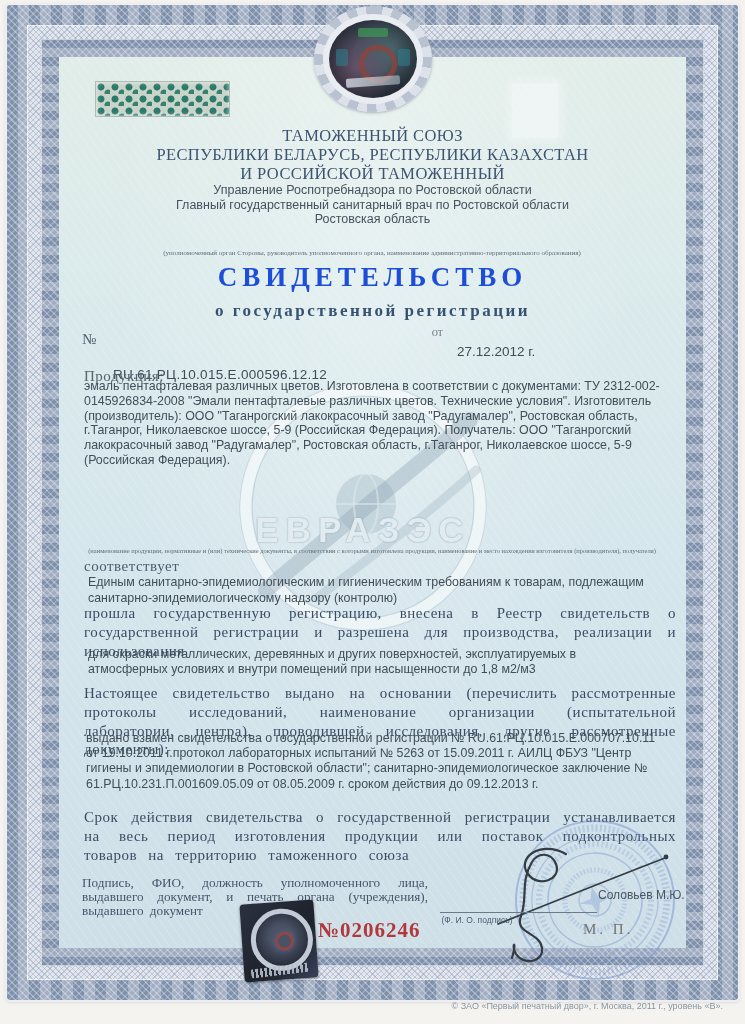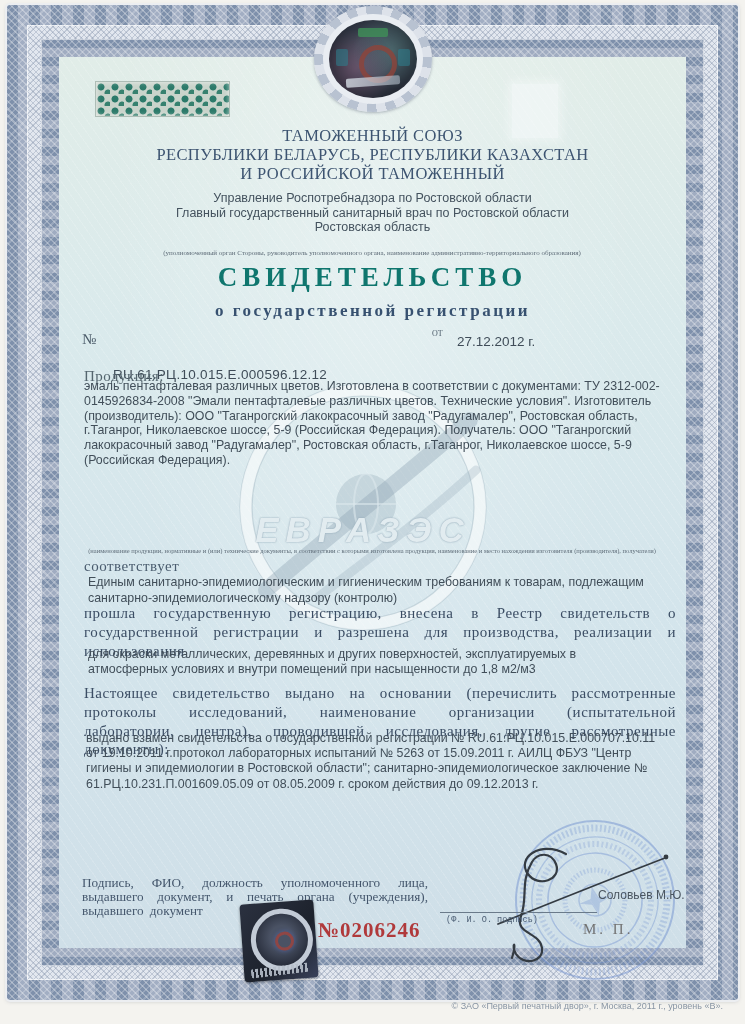--- a/index.html
+++ b/index.html
@@ -57,45 +57,45 @@
   .seal-red-ring{position:absolute;left:50%;top:50%;width:28px;height:28px;margin:-14px 0 0 -14px;border:5px solid #8f443a;border-radius:50%;opacity:.8;}
   .seal-teal-l{position:absolute;left:7px;top:29px;width:12px;height:17px;background:#2e7c8a;opacity:.6;border-radius:2px;}
   .seal-teal-r{position:absolute;right:7px;top:29px;width:12px;height:17px;background:#2e7c8a;opacity:.6;border-radius:2px;}
   .seal-smear{position:absolute;left:50%;bottom:12px;width:54px;height:9px;margin-left:-27px;border-radius:2px;
     background:linear-gradient(90deg,rgba(215,222,230,.8),rgba(188,198,211,.55));transform:rotate(-4deg);}
 
   
   .wm{position:absolute;left:238px;top:382px;width:250px;height:250px;z-index:1;}
   .wm-text{position:absolute;left:233px;top:510px;width:260px;text-align:center;z-index:1;
     font-family:"Liberation Sans",sans-serif;font-weight:bold;font-size:35px;letter-spacing:7px;
-    color:rgba(232,241,244,.92);text-shadow:0 0 2px rgba(150,172,186,.9), 0 0 1px rgba(150,172,186,.9);font-style:italic;}
+    color:rgba(232,241,244,.92);text-shadow:0 0 2px rgba(150,172,186,.9), 0 0 1px rgba(150,172,186,.9);}
 
   
   .t{position:absolute;z-index:3;}
   .serif{font-family:"Liberation Serif",serif;}
   .sans{font-family:"Liberation Sans",sans-serif;}
   .center{text-align:center;}
   .hdr-union{font-weight:normal;font-size:16.5px;line-height:19px;color:#3d5471;letter-spacing:.4px;}
   .hdr-auth{font-size:12.5px;line-height:14.5px;color:#44525e;}
   .caption-tiny{font-size:7px;color:#5f6d79;white-space:nowrap;overflow:hidden;text-align:center;}
-  .title-main{font-weight:bold;font-size:27px;letter-spacing:5px;color:#0f766e;}
+  .title-main{font-weight:bold;font-size:27px;letter-spacing:5px;color:#1d4ed8;}
   .title-sub{font-weight:bold;font-size:17px;letter-spacing:2.5px;color:#375170;}
   .body-sans{font-size:12.4px;line-height:14.8px;color:#414e59;}
   .para-serif{font-size:15px;line-height:18.8px;color:#3b4d64;text-align:justify;word-spacing:7px;letter-spacing:.5px;}
   .label-serif{font-size:15px;color:#54656e;letter-spacing:.5px;}
   .sig-caption{font-size:13.2px;line-height:13.8px;color:#44566c;text-align:justify;word-spacing:3px;}
   .serial{font-family:"Liberation Serif",serif;font-weight:bold;font-size:21px;letter-spacing:1px;color:#b0393b;}
   .footer-credit{font-size:9px;color:#8895a4;}
 
   
   .stamp{position:absolute;left:511px;top:816px;width:168px;height:168px;z-index:4;opacity:.9;}
   .signature{position:absolute;left:468px;top:838px;width:225px;height:130px;z-index:5;}
   .sig-line{position:absolute;left:440px;top:912px;width:157px;height:1px;background:#6a7a8a;z-index:5;}
-  .fio-caption{position:absolute;left:432px;top:915px;width:120px;text-align:center;z-index:5;
-    font-family:Liberation Mono, monospace;font-size:8.5px;color:#4c5e74;}
+  .fio-caption{position:absolute;left:417px;top:915px;width:120px;text-align:center;z-index:5;
+    font-family:Liberation Sans, sans-serif;font-size:8.5px;color:#4c5e74;}
   .mp{position:absolute;left:583px;top:921px;z-index:5;font-family:"Liberation Serif",serif;
     font-size:15px;letter-spacing:3px;color:#737373;}
   .signer{position:absolute;left:598px;top:888px;z-index:5;font-size:12px;color:#4a5560;}
 
   
   .sticker{position:absolute;left:242px;top:902px;width:74px;height:78px;z-index:6;transform:rotate(-4deg);
     background:linear-gradient(135deg,#2b3140,#1d222c 60%,#39415a);border-radius:4px;
     box-shadow:0 1px 3px rgba(0,0,0,.4);}
   .sticker-ring{position:absolute;left:9px;top:7px;width:52px;height:52px;border:5px solid #c3cbd6;border-radius:50%;
     background:radial-gradient(circle at 50% 45%, #4a5264 0 30%, #232835 80%);}
@@ -142,48 +142,49 @@
     <circle cx="128" cy="122" r="30" fill="#8da4b2" fill-opacity=".30"></circle>
     <ellipse cx="128" cy="122" rx="12" ry="30" fill="none" stroke="#dce8ec" stroke-opacity=".6" stroke-width="2"></ellipse>
     <line x1="98" y1="122" x2="158" y2="122" stroke="#dce8ec" stroke-opacity=".6" stroke-width="2"></line>
   </svg>
   <div class="wm-text">ЕВРАЗЭС</div>
 
   <div class="t center" style="left:70px;top:126px;width:605px;">
     <div class="serif hdr-union">ТАМОЖЕННЫЙ СОЮЗ</div>
     <div class="serif hdr-union">РЕСПУБЛИКИ БЕЛАРУСЬ, РЕСПУБЛИКИ КАЗАХСТАН</div>
     <div class="serif hdr-union">И РОССИЙСКОЙ ТАМОЖЕННЫЙ</div>
-    <div class="sans hdr-auth" style="margin-top:8px;">Управление Роспотребнадзора по Ростовской области</div>
+    <div class="sans hdr-auth" style="margin-top:0;">Управление Роспотребнадзора по Ростовской области</div>
     <div class="sans hdr-auth">Главный государственный санитарный врач по Ростовской области</div>
     <div class="sans hdr-auth">Ростовская область</div>
   </div>
 
   <div class="t center serif caption-tiny" style="left:72px;top:249px;width:600px;">(уполномоченный орган Стороны, руководитель уполномоченного органа, наименование административно-территориального образования)</div>
 
   <div class="t center serif title-main" style="left:70px;top:262px;width:605px;">СВИДЕТЕЛЬСТВО</div>
   <div class="t center serif title-sub" style="left:70px;top:301px;width:605px;">о государственной регистрации</div>
 
   <div class="t serif" style="left:82px;top:331px;font-size:15px;color:#4a5a68;">№</div>
   <div class="t sans" style="left:113px;top:335px;font-size:13.5px;color:#3f4c58;letter-spacing:.3px;margin-top:32px;">RU.61.РЦ.10.015.Е.000596.12.12</div>
   <div class="t serif" style="left:432px;top:325px;font-size:12px;color:#4a5a68;font-variant:small-caps;">от</div>
-  <div class="t sans" style="left:457px;top:334px;font-size:13.5px;color:#3f4c58;">27.12.2012 г.</div>
+  <div class="t sans" style="left:457px;top:344px;font-size:13.5px;color:#3f4c58;">27.12.2012 г.</div>
 
   <div class="t serif label-serif" style="left:84px;top:368px;">Продукция:</div>
   <div class="t sans body-sans" style="left:84px;top:379px;width:580px;">эмаль пентафталевая различных цветов. Изготовлена в соответствии с документами: ТУ 2312-002-0145926834-2008 "Эмали пентафталевые различных цветов. Технические условия". Изготовитель (производитель): ООО "Таганрогский лакокрасочный завод "Радугамалер", Ростовская область, г.Таганрог, Николаевское шоссе, 5-9 (Российская Федерация).  Получатель: ООО "Таганрогский лакокрасочный завод "Радугамалер", Ростовская область, г.Таганрог, Николаевское шоссе, 5-9 (Российская Федерация).</div>
   <div class="t center serif caption-tiny" style="left:72px;top:547px;width:600px;font-size:6.5px;">(наименование продукции, нормативные и (или) технические документы, в соответствии с которыми изготовлена продукция, наименование и место нахождения изготовителя (производителя), получателя)</div>
 
   <div class="t serif label-serif" style="left:84px;top:558px;color:#4a5c6e;">соответствует</div>
   <div class="t sans body-sans" style="left:88px;top:575px;width:566px;line-height:15.6px;">Единым санитарно-эпидемиологическим и гигиеническим требованиям к товарам, подлежащим санитарно-эпидемиологическому надзору (контролю)</div>
 
   <div class="t serif para-serif" style="left:84px;top:604px;width:592px;">прошла государственную регистрацию, внесена в Реестр свидетельств о государственной регистрации и разрешена для производства, реализации и использования</div>
   <div class="t sans body-sans" style="left:88px;top:647px;width:566px;">для окраски металлических, деревянных и других поверхностей, эксплуатируемых в атмосферных условиях и внутри помещений при насыщенности до 1,8 м2/м3</div>
 
   <div class="t serif para-serif" style="left:84px;top:684px;width:592px;word-spacing:5px;">Настоящее свидетельство выдано на основании (перечислить рассмотренные протоколы исследований, наименование организации (испытательной лаборатории, центра), проводившей исследования, другие рассмотренные документы):</div>
   <div class="t sans body-sans" style="left:86px;top:731px;width:580px;line-height:15.2px;">выдано взамен свидетельства о государственной регистрации № RU.61.РЦ.10.015.Е.000707.10.11 от 19.10.2011 г.протокол лабораторных испытаний № 5263 от 15.09.2011 г. АИЛЦ ФБУЗ "Центр гигиены и эпидемиологии в Ростовской области"; санитарно-эпидемиологическое заключение № 61.РЦ.10.231.П.001609.05.09 от 08.05.2009 г. сроком действия до 09.12.2013 г.</div>
 
+  <div class="t serif para-serif" style="left:84px;top:808px;width:592px;">Срок действия свидетельства о государственной регистрации устанавливается на весь период изготовления продукции или поставок подконтрольных товаров на территорию таможенного союза</div>
 
   <div class="t serif sig-caption" style="left:82px;top:876px;width:346px;">Подпись, ФИО, должность уполномоченного лица, выдавшего документ, и печать органа (учреждения), выдавшего документ</div>
 
   <svg class="stamp" viewBox="0 0 168 168">
     <g transform="rotate(-14 84 84)">
       <circle cx="84" cy="84" r="79" fill="none" stroke="#6b8cce" stroke-opacity=".52" stroke-width="2"></circle>
       <circle cx="84" cy="84" r="72" fill="none" stroke="#6b8cce" stroke-opacity=".32" stroke-width="7" stroke-dasharray="2 2.3"></circle>
       <circle cx="84" cy="84" r="63" fill="none" stroke="#6b8cce" stroke-opacity=".42" stroke-width="1.3"></circle>
       <circle cx="84" cy="84" r="56" fill="none" stroke="#6b8cce" stroke-opacity=".28" stroke-width="6" stroke-dasharray="2 2.5"></circle>
       <circle cx="84" cy="84" r="47" fill="none" stroke="#6b8cce" stroke-opacity=".45" stroke-width="1.5"></circle>

